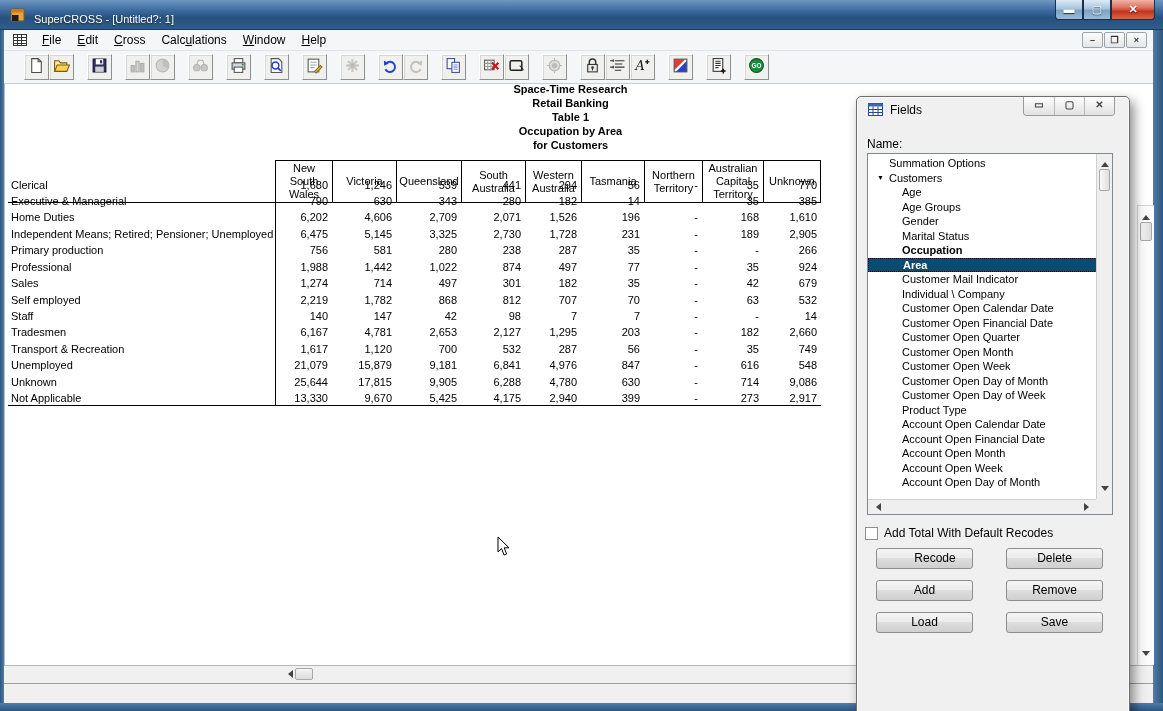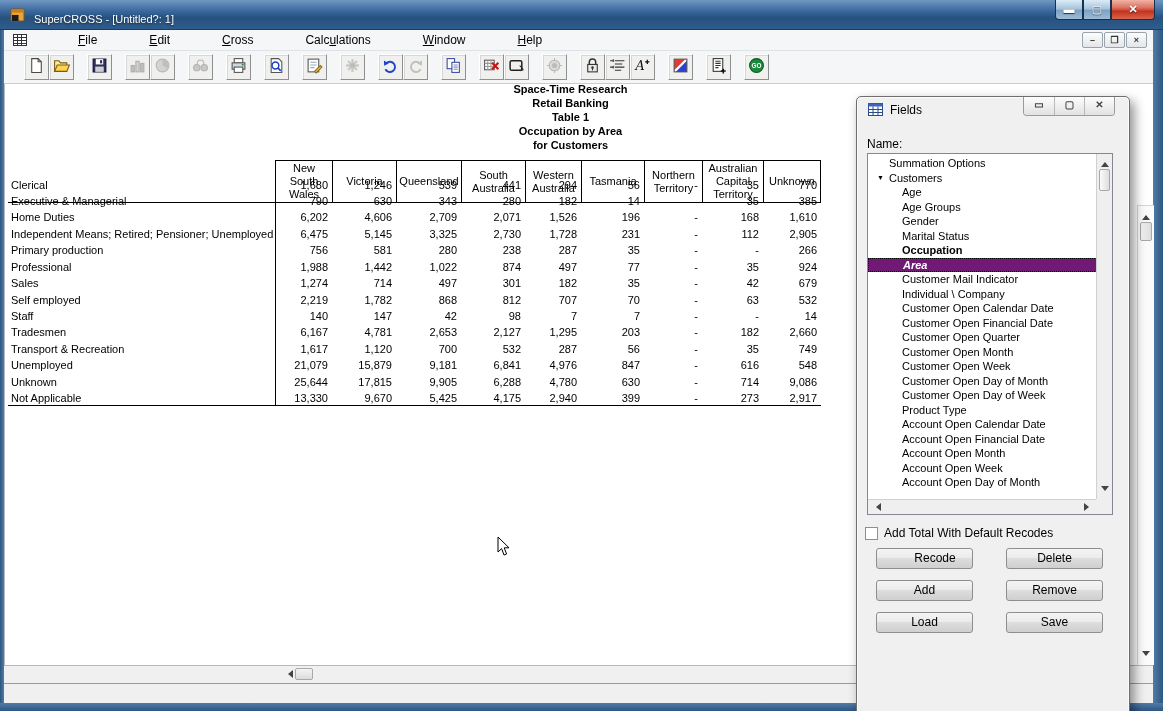--- a/index.html
+++ b/index.html
@@ -33,21 +33,21 @@
   .frame-right { position:absolute; left:1153px; top:30px; width:10px; height:681px; background:linear-gradient(90deg,#527ba8,#2c5682); }
   .frame-bottom{ position:absolute; left:0; top:703px; width:1163px; height:8px; background:linear-gradient(#527ba8,#2c5682); }
 
   
   .menubar {
     position:absolute; left:4px; top:30px; width:1149px; height:21px;
     background:#f4f6f8; border-bottom:1px solid #e0e3e6;
     display:flex; align-items:center; font-size:12px; color:#000; z-index:4;
   }
   .mdi-icon { width:16px; height:16px; margin:0 6px 0 8px; }
-  .menu-item { padding:2px 8px; cursor:default;margin-left:36px; }
+  .menu-item { padding:2px 8px; cursor:default; }
   .menu-item u { text-decoration:underline; }
   .mdi-btns { position:absolute; right:6px; top:2px; display:flex; }
   .mdi-btn {
     width:21px; height:16px; margin-left:1px; background:linear-gradient(#fdfdfd,#e3e5e8);
     border:1px solid #9aa4ad; border-radius:2px; font-size:9px; line-height:14px;
     text-align:center; color:#333; font-weight:bold;
   }
 
   
   .toolbar {
@@ -115,21 +115,21 @@
   .dlg-btns { position:absolute; right:14px; top:0; display:flex; border:1px solid #9b9b9b; border-top:none; border-radius:0 0 4px 4px; overflow:hidden; }
   .dlg-btn { width:30px; height:18px; background:linear-gradient(#fdfdfd,#e2e2e2); border-left:1px solid #b9b9b9; text-align:center; font-size:10px; line-height:16px; color:#444; font-weight:bold; }
   .dlg-btn:first-child { border-left:none; }
   .dlg-name-label { position:absolute; left:10px; top:40px; }
   .listbox { position:absolute; left:10px; top:56px; width:246px; height:362px; background:#fff; border:1px solid #828790; overflow:hidden; }
   .tree { position:absolute; left:0; top:2px; width:229px; }
   .tree-item { position:relative; height:14.5px; line-height:14.5px; font-size:11px; padding-left:34px; white-space:nowrap; }
   .tree-item.group { padding-left:21px; }
   .tree-item .arrow { position:absolute; left:9px; top:0; font-size:7px; color:#000; }
   .tree-item.bold { font-weight:bold; }
-  .tree-item.selected { background:#701a75; color:#fff; border:1px dotted #000; line-height:12.5px;font-style:italic; }
+  .tree-item.selected { background:#0c4a6e; color:#fff; border:1px dotted #000; line-height:12.5px; }
   .lb-vscroll { position:absolute; right:0; top:0; width:16px; height:345px; background:#efefef; border-left:1px solid #d0d0d0; }
   .lb-vscroll .thumb { position:absolute; left:2px; top:15px; width:11px; height:22px; background:linear-gradient(90deg,#fafafa,#dedede); border:1px solid #a8a8a8; border-radius:2px; }
   .lb-hscroll { position:absolute; left:0; bottom:0; height:15px; width:229px; background:#efefef; border-top:1px solid #d0d0d0; }
   .lb-corner { position:absolute; right:0; bottom:0; width:16px; height:15px; background:#efefef; }
   .chk-row { position:absolute; left:8px; top:429px; display:flex; align-items:center; }
   .chk-box { width:13px; height:13px; background:#fff; border:1px solid #8e8e8e; margin-right:6px; }
   .dlg-push {
     position:absolute; width:97px; height:21px; font-size:12px; color:#000;
     background:linear-gradient(#f4f4f4 0%, #ebebeb 49%, #dddddd 50%, #cfcfcf 100%);
     border:1px solid #8e8e8e; border-radius:3px; text-align:center; line-height:19px;
@@ -421,21 +421,21 @@
       <div class="cell num">168</div>
       <div class="cell num">1,610</div>
       <div class="cell lbl">Independent Means; Retired; Pensioner; Unemployed</div>
       <div class="cell num firstdata">6,475</div>
       <div class="cell num">5,145</div>
       <div class="cell num">3,325</div>
       <div class="cell num">2,730</div>
       <div class="cell num">1,728</div>
       <div class="cell num">231</div>
       <div class="cell num">-</div>
-      <div class="cell num">112</div>
+      <div class="cell num">189</div>
       <div class="cell num">2,905</div>
       <div class="cell lbl">Primary production</div>
       <div class="cell num firstdata">756</div>
       <div class="cell num">581</div>
       <div class="cell num">280</div>
       <div class="cell num">238</div>
       <div class="cell num">287</div>
       <div class="cell num">35</div>
       <div class="cell num">-</div>
       <div class="cell num">-</div>

